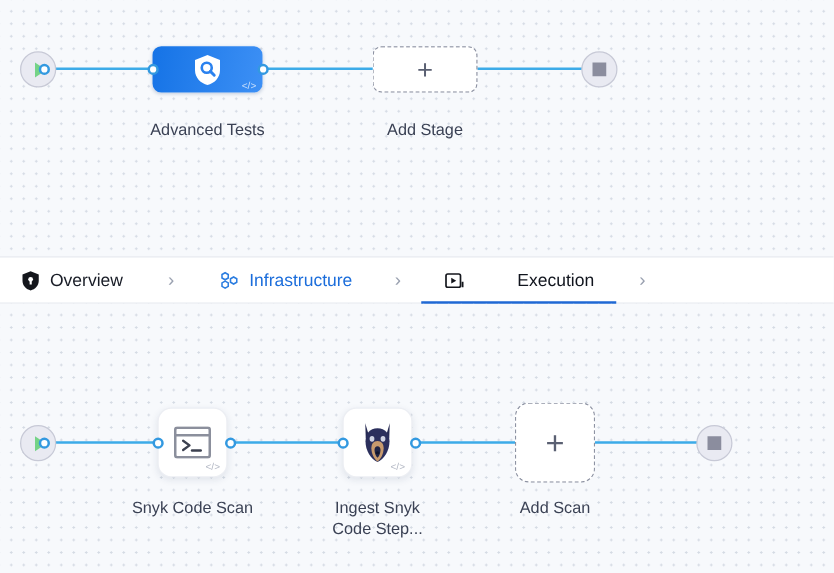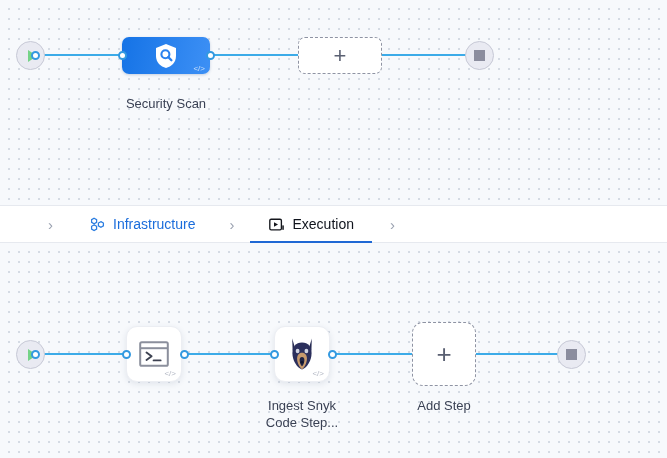--- a/index.html
+++ b/index.html
@@ -106,21 +106,21 @@
     border-top: 1px solid #e6e9ef;
     border-bottom: 1px solid #e6e9ef;
     display: flex; align-items: center;
   }
   .tab {
     height: 38px; display: flex; align-items: center; gap: 7px;
     position: relative; padding: 0 2px; cursor: pointer;
   }
   .tab-label { font-size: 14px; color: #181c26; }
   .tab.is-link .tab-label { color: #1b6ddb; text-align: right; }
-  .tab.is-active .tab-label { color: #10141d; }
+  .tab.is-active .tab-label { color: #10141d; margin-left: 35px; }
   .tab.is-active::after {
     content: ""; position: absolute; left: -16px; right: -16px; bottom: -1px;
     height: 3px; background: #1f68d4;
   }
   .chev {
     color: #9aa1b0; font-size: 15px; line-height: 1;
     padding: 0 0 0 0; user-select: none;
   }
   .tab-icon { width: 17px; height: 17px; display: block; }
   .sp { flex: 0 0 auto; }
@@ -144,36 +144,45 @@
     <div class="stage-node" id="security-tests-node" style="left:122px; top:37px;">
       <svg class="stage-glyph" width="24" height="26" viewBox="0 0 24 26">
         <path d="M12 1 L22 5 V13 C22 19.5 17.3 23.6 12 25 C6.7 23.6 2 19.5 2 13 V5 Z" fill="#ffffff"></path>
         <circle cx="11.4" cy="11.2" r="4.0" fill="none" stroke="#2b82ef" stroke-width="2.1"></circle>
         <line x1="14.3" y1="14.1" x2="17.4" y2="17.2" stroke="#2b82ef" stroke-width="2.3" stroke-linecap="round"></line>
       </svg>
       <span class="code-badge">&lt;/&gt;</span>
     </div>
     <div class="port" style="left:118px; top:51px;"></div>
     <div class="port" style="left:206px; top:51px;"></div>
-    <div class="caption" style="left:96px; top:95px; width:140px;">Security Scan</div>
+    <div class="caption" style="left:96px; top:95px; width:140px;">Advanced Tests</div>
 
     <div class="add-node" id="add-stage-node" style="left:298px; top:37px;">
       <span class="plus-glyph">+</span>
     </div>
+    <div class="caption" style="left:270px; top:95px; width:140px;">Add Stage</div>
 
     <div class="port" style="left:466px; top:51px;"></div>
     <div class="terminal" style="left:465px; top:41px;">
       <div class="stop-sq"></div>
     </div>
   </div>
 
   <div id="tabbar">
 
     <div class="sp" style="width:14px;"></div>
 
+    <div class="tab">
+      <svg class="tab-icon" viewBox="0 0 17 17">
+        <path d="M8.5 1 L15 3.6 V8.6 C15 12.8 12 15.4 8.5 16.3 C5 15.4 2 12.8 2 8.6 V3.6 Z" fill="#14161c"></path>
+        <circle cx="8.5" cy="7.4" r="1.9" fill="#ffffff"></circle>
+        <rect x="7.7" y="8.2" width="1.7" height="3.4" fill="#ffffff"></rect>
+      </svg>
+      <span class="tab-label">Overview</span>
+    </div>
 
     <div class="sp" style="width:34px;"></div>
     <span class="chev">›</span>
     <div class="sp" style="width:34px;"></div>
 
     <div class="tab is-link">
       <svg class="tab-icon" viewBox="0 0 17 17">
         <path d="M5.1 2.2 L7.6 3.6 V6.4 L5.1 7.8 L2.6 6.4 V3.6 Z" fill="none" stroke="#2b7de0" stroke-width="1.25"></path>
         <path d="M5.1 8.9 L7.6 10.3 V13.1 L5.1 14.5 L2.6 13.1 V10.3 Z" fill="none" stroke="#2b7de0" stroke-width="1.25"></path>
         <path d="M11.9 5.6 L14.4 7.0 V9.8 L11.9 11.2 L9.4 9.8 V7.0 Z" fill="none" stroke="#2b7de0" stroke-width="1.25"></path>
@@ -216,20 +225,21 @@
       <svg width="30" height="26" viewBox="0 0 30 26">
         <rect x="1.2" y="1.2" width="27.6" height="23.6" rx="1.6" fill="#ffffff" stroke="#8b8f9c" stroke-width="2"></rect>
         <path d="M1.2 7.2 H28.8" stroke="#8b8f9c" stroke-width="2"></path>
         <path d="M7.5 11.6 L12.6 15.3 L7.5 19.0" fill="none" stroke="#3c4150" stroke-width="1.9" stroke-linecap="round" stroke-linejoin="round"></path>
         <path d="M14.6 19.4 H21.6" stroke="#3c4150" stroke-width="1.9" stroke-linecap="round"></path>
       </svg>
       <span class="code-badge">&lt;/&gt;</span>
     </div>
     <div class="port" style="left:122px; top:107px;"></div>
     <div class="port" style="left:180px; top:107px;"></div>
+    <div class="caption" style="left:84px; top:154px; width:140px;">Snyk Code Scan</div>
 
     <div class="step-node" style="left:274px; top:83px;">
       <svg width="32" height="34" viewBox="0 0 32 34">
         <path d="M6.2 1.5 L9.5 12.5 L6.6 13.4 Z" fill="#262a52"></path>
         <path d="M25.8 1.5 L22.5 12.5 L25.4 13.4 Z" fill="#262a52"></path>
         <path d="M16 5.5 C22.4 5.5 25.6 10.2 25.6 16.0 C25.6 23.6 21.2 30.5 16 32.5 C10.8 30.5 6.4 23.6 6.4 16.0 C6.4 10.2 9.6 5.5 16 5.5 Z" fill="#2b2f5c"></path>
         <path d="M16 15.8 C19.2 15.8 20.9 18.3 20.9 21.5 C20.9 26.0 18.6 30.3 16 32.2 C13.4 30.3 11.1 26.0 11.1 21.5 C11.1 18.3 12.8 15.8 16 15.8 Z" fill="#c79a6d"></path>
         <path d="M16 20.0 C17.5 20.0 18.4 21.3 18.4 22.9 C18.4 25.4 17.3 28.0 16 29.2 C14.7 28.0 13.6 25.4 13.6 22.9 C13.6 21.3 14.5 20.0 16 20.0 Z" fill="#1f2344"></path>
         <ellipse cx="11.6" cy="14.0" rx="1.9" ry="2.3" fill="#cfd3e2"></ellipse>
         <ellipse cx="20.4" cy="14.0" rx="1.9" ry="2.3" fill="#cfd3e2"></ellipse>
@@ -238,21 +248,21 @@
       <span class="code-badge">&lt;/&gt;</span>
     </div>
     <div class="port" style="left:270px; top:107px;"></div>
     <div class="port" style="left:328px; top:107px;"></div>
     <div class="caption" style="left:242px; top:154px; width:120px;">Ingest Snyk
 Code Step...</div>
 
     <div class="add-node" id="add-step-node" style="left:412px; top:79px;">
       <span class="plus-glyph">+</span>
     </div>
-    <div class="caption" style="left:374px; top:154px; width:140px;">Add Step</div>
+    <div class="caption" style="left:374px; top:154px; width:140px;">Add Scan</div>
 
     <div class="port" style="left:558px; top:107px;"></div>
     <div class="terminal" style="left:557px; top:97px;">
       <div class="stop-sq"></div>
     </div>
   </div>
 
 </div>
 
 </body></html>

